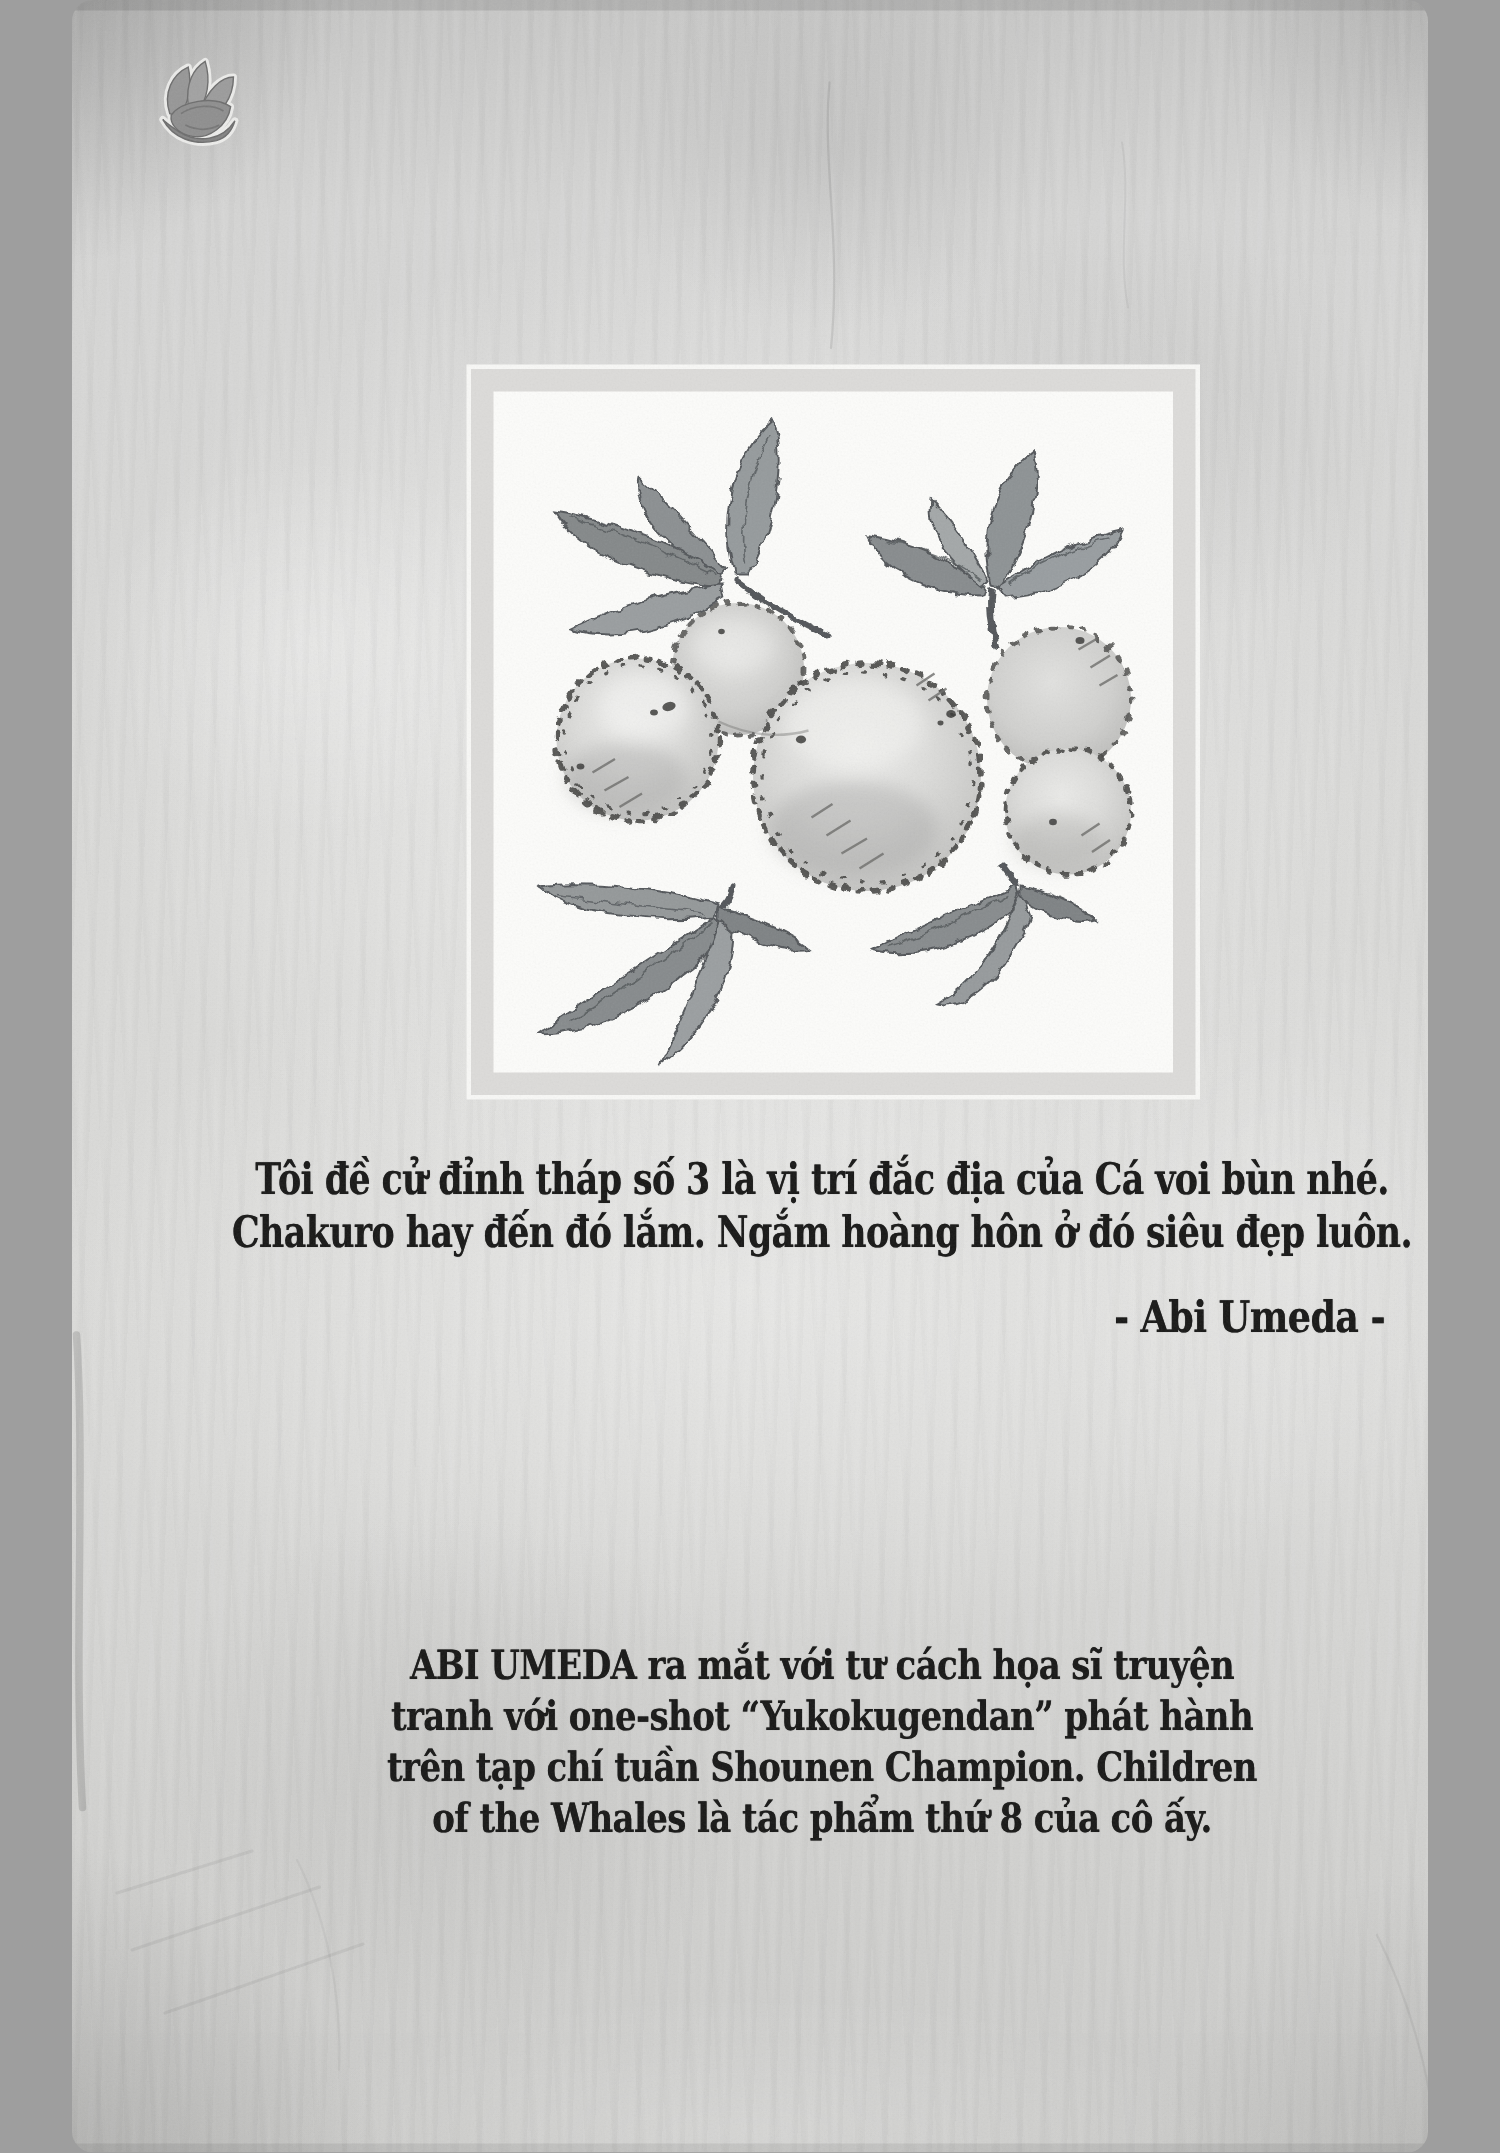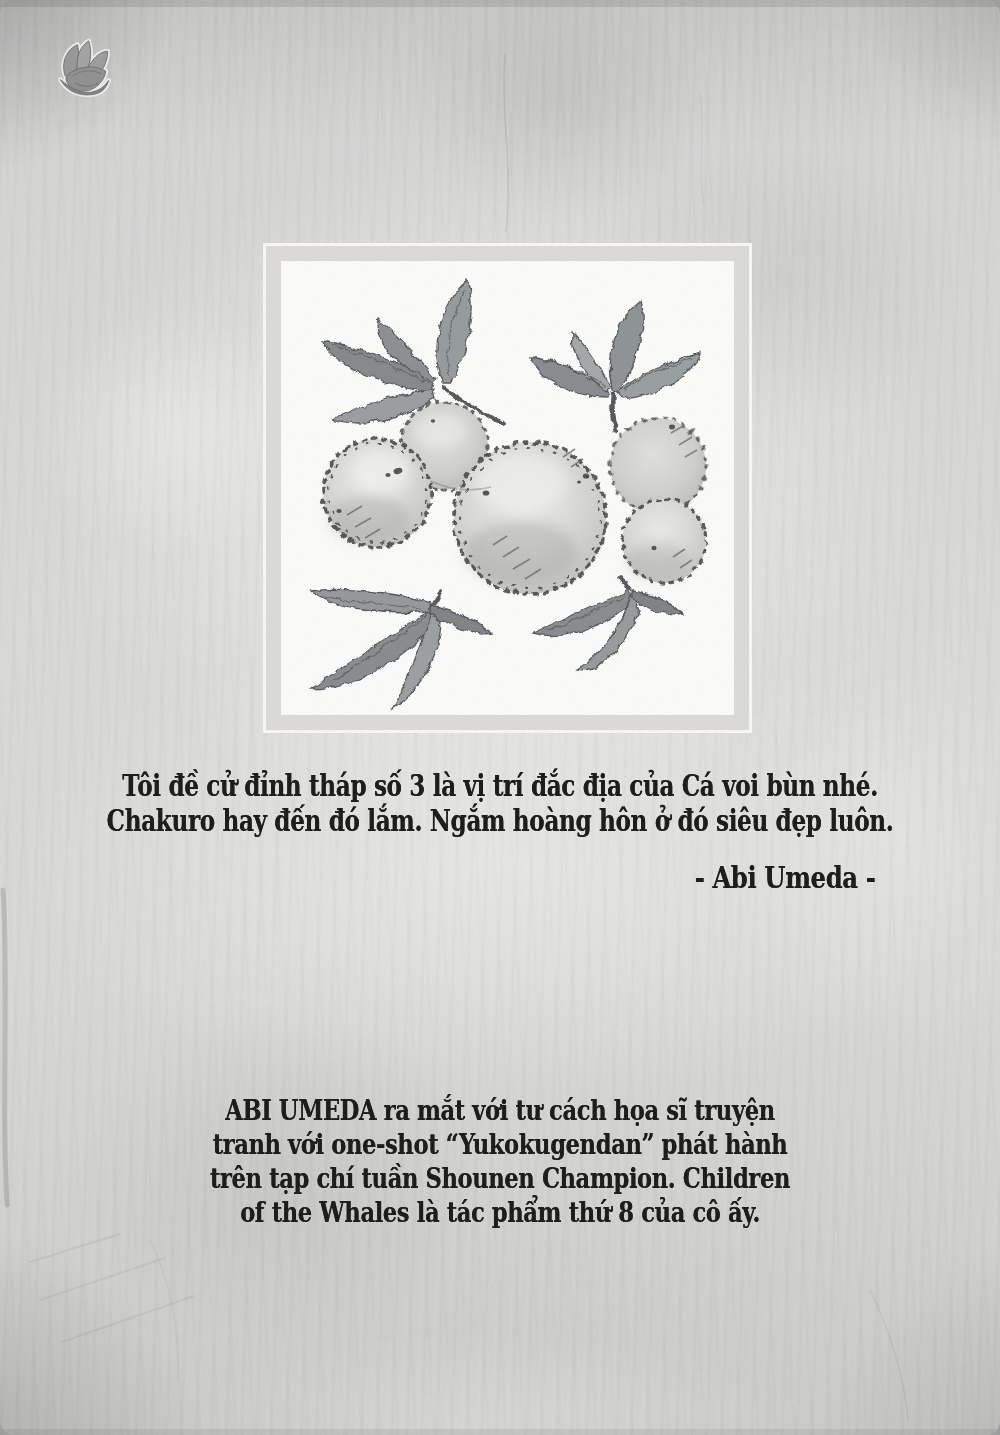--- a/index.html
+++ b/index.html
@@ -1,18 +1,18 @@
 <!DOCTYPE html>
 <html lang="vi"><head>
 <meta charset="utf-8">
 <style>
   html,body{margin:0;padding:0;background:#9e9e9e;}
   .page{
     position:relative;
-    width:1000px;height:1435px;
+    width:904px;height:1435px;
     margin:0 auto;
     overflow:hidden;
     font-family:"DejaVu Serif","Liberation Serif",serif;
     background:
       radial-gradient(ellipse 620px 480px at 50% 34%, rgba(250,250,249,.55), rgba(250,250,249,0) 72%),
       radial-gradient(ellipse 700px 340px at 50% 60%, rgba(248,248,247,.45), rgba(248,248,247,0) 70%),
       radial-gradient(circle 320px at -4% -3%, rgba(70,70,70,.30), rgba(70,70,70,0) 70%),
       radial-gradient(circle 260px at 104% -2%, rgba(80,80,80,.20), rgba(80,80,80,0) 72%),
       radial-gradient(circle 360px at -6% 104%, rgba(60,60,60,.24), rgba(60,60,60,0) 75%),
       radial-gradient(circle 320px at 105% 103%, rgba(70,70,70,.16), rgba(70,70,70,0) 75%),

